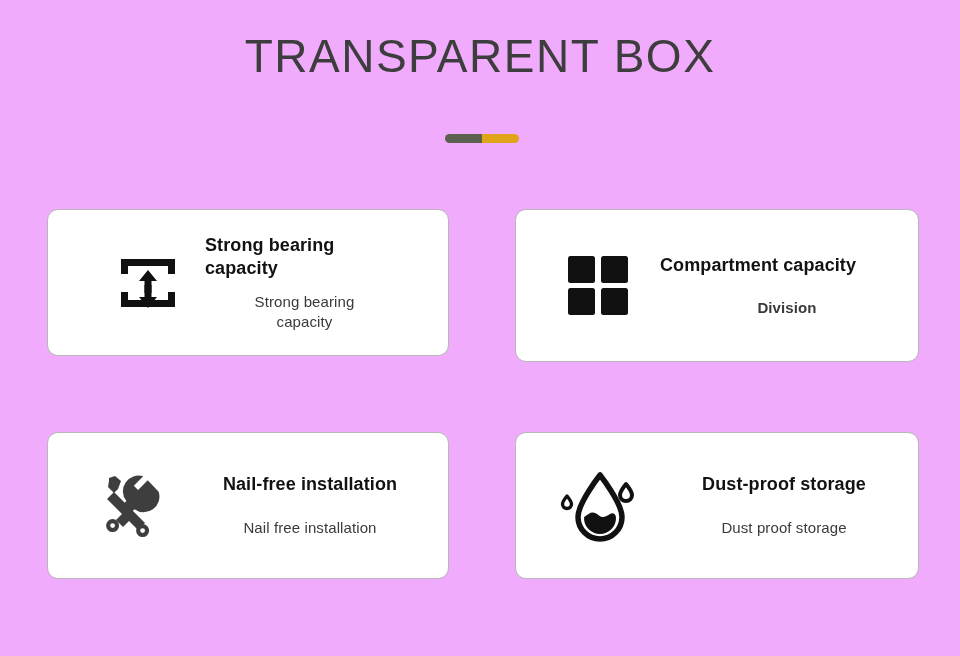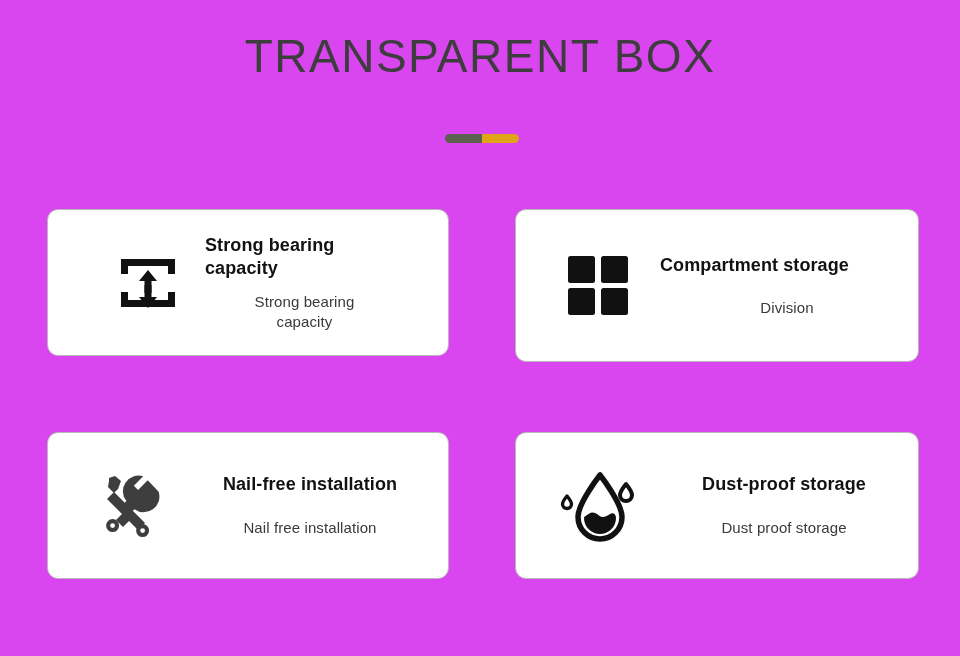--- a/index.html
+++ b/index.html
@@ -9,21 +9,21 @@
     height: 656px;
     background: #ffffff;
     font-family: "Liberation Sans", "DejaVu Sans", sans-serif;
     overflow: hidden;
   }
 
   .page {
     position: relative;
     width: 960px;
     height: 656px;
-    background: #d946ef;
+    background: #f0abfc;
   }
 
   
   .page-title {
     position: absolute;
     top: 30px;
     left: 0;
     width: 960px;
     text-align: center;
     font-size: 46px;
@@ -105,21 +105,21 @@
   }
 
   
   .card-1 .card-text  { align-items: flex-start; padding-left: 2px; }
   .card-1 .card-title { max-width: 160px; }
   .card-1 .card-sub   { margin-top: 12px; align-self: center; text-align: center;
                         max-width: 150px; margin-right: 36px; }
 
   .card-2 .card-text  { align-items: flex-start; padding-left: 6px; }
   .card-2 .card-title { font-size: 18px; }
-  .card-2 .card-sub   { margin-top: 21px; align-self: center; margin-right: -4px; }
+  .card-2 .card-sub   { margin-top: 21px; align-self: center; margin-right: -4px; font-weight: bold; }
 
   .card-3 .card-text  { align-items: center; padding-left: 4px; padding-right: 18px; }
   .card-3 .card-sub   { margin-top: 22px; }
 
   .card-4 .card-text  { align-items: center; padding-left: 6px; padding-right: 10px; }
   .card-4 .card-sub   { margin-top: 22px; }
 
   svg { display: block; }
 </style>
 </head>
@@ -158,21 +158,21 @@
     <div class="card card-2">
       <div class="card-icon">
         <svg width="62" height="60" viewBox="0 0 62 60" aria-hidden="true">
           <rect x="0" y="0" width="27" height="27" rx="2.5" fill="#111111"></rect>
           <rect x="33" y="0" width="27" height="27" rx="2.5" fill="#111111"></rect>
           <rect x="0" y="32" width="27" height="27" rx="2.5" fill="#111111"></rect>
           <rect x="33" y="32" width="27" height="27" rx="2.5" fill="#111111"></rect>
         </svg>
       </div>
       <div class="card-text">
-        <div class="card-title">Compartment storage</div>
+        <div class="card-title">Compartment capacity</div>
         <div class="card-sub">Division</div>
       </div>
     </div>
 
     <div class="card card-3">
       <div class="card-icon">
         <svg width="72" height="72" viewBox="0 0 72 72" aria-hidden="true">
           <g fill="#3e3e3e">
 
             <path d="M14 8 l6 -2 l6 5 l-3 8 l-4 4 l-6 -6 l1 -6 z"></path>

